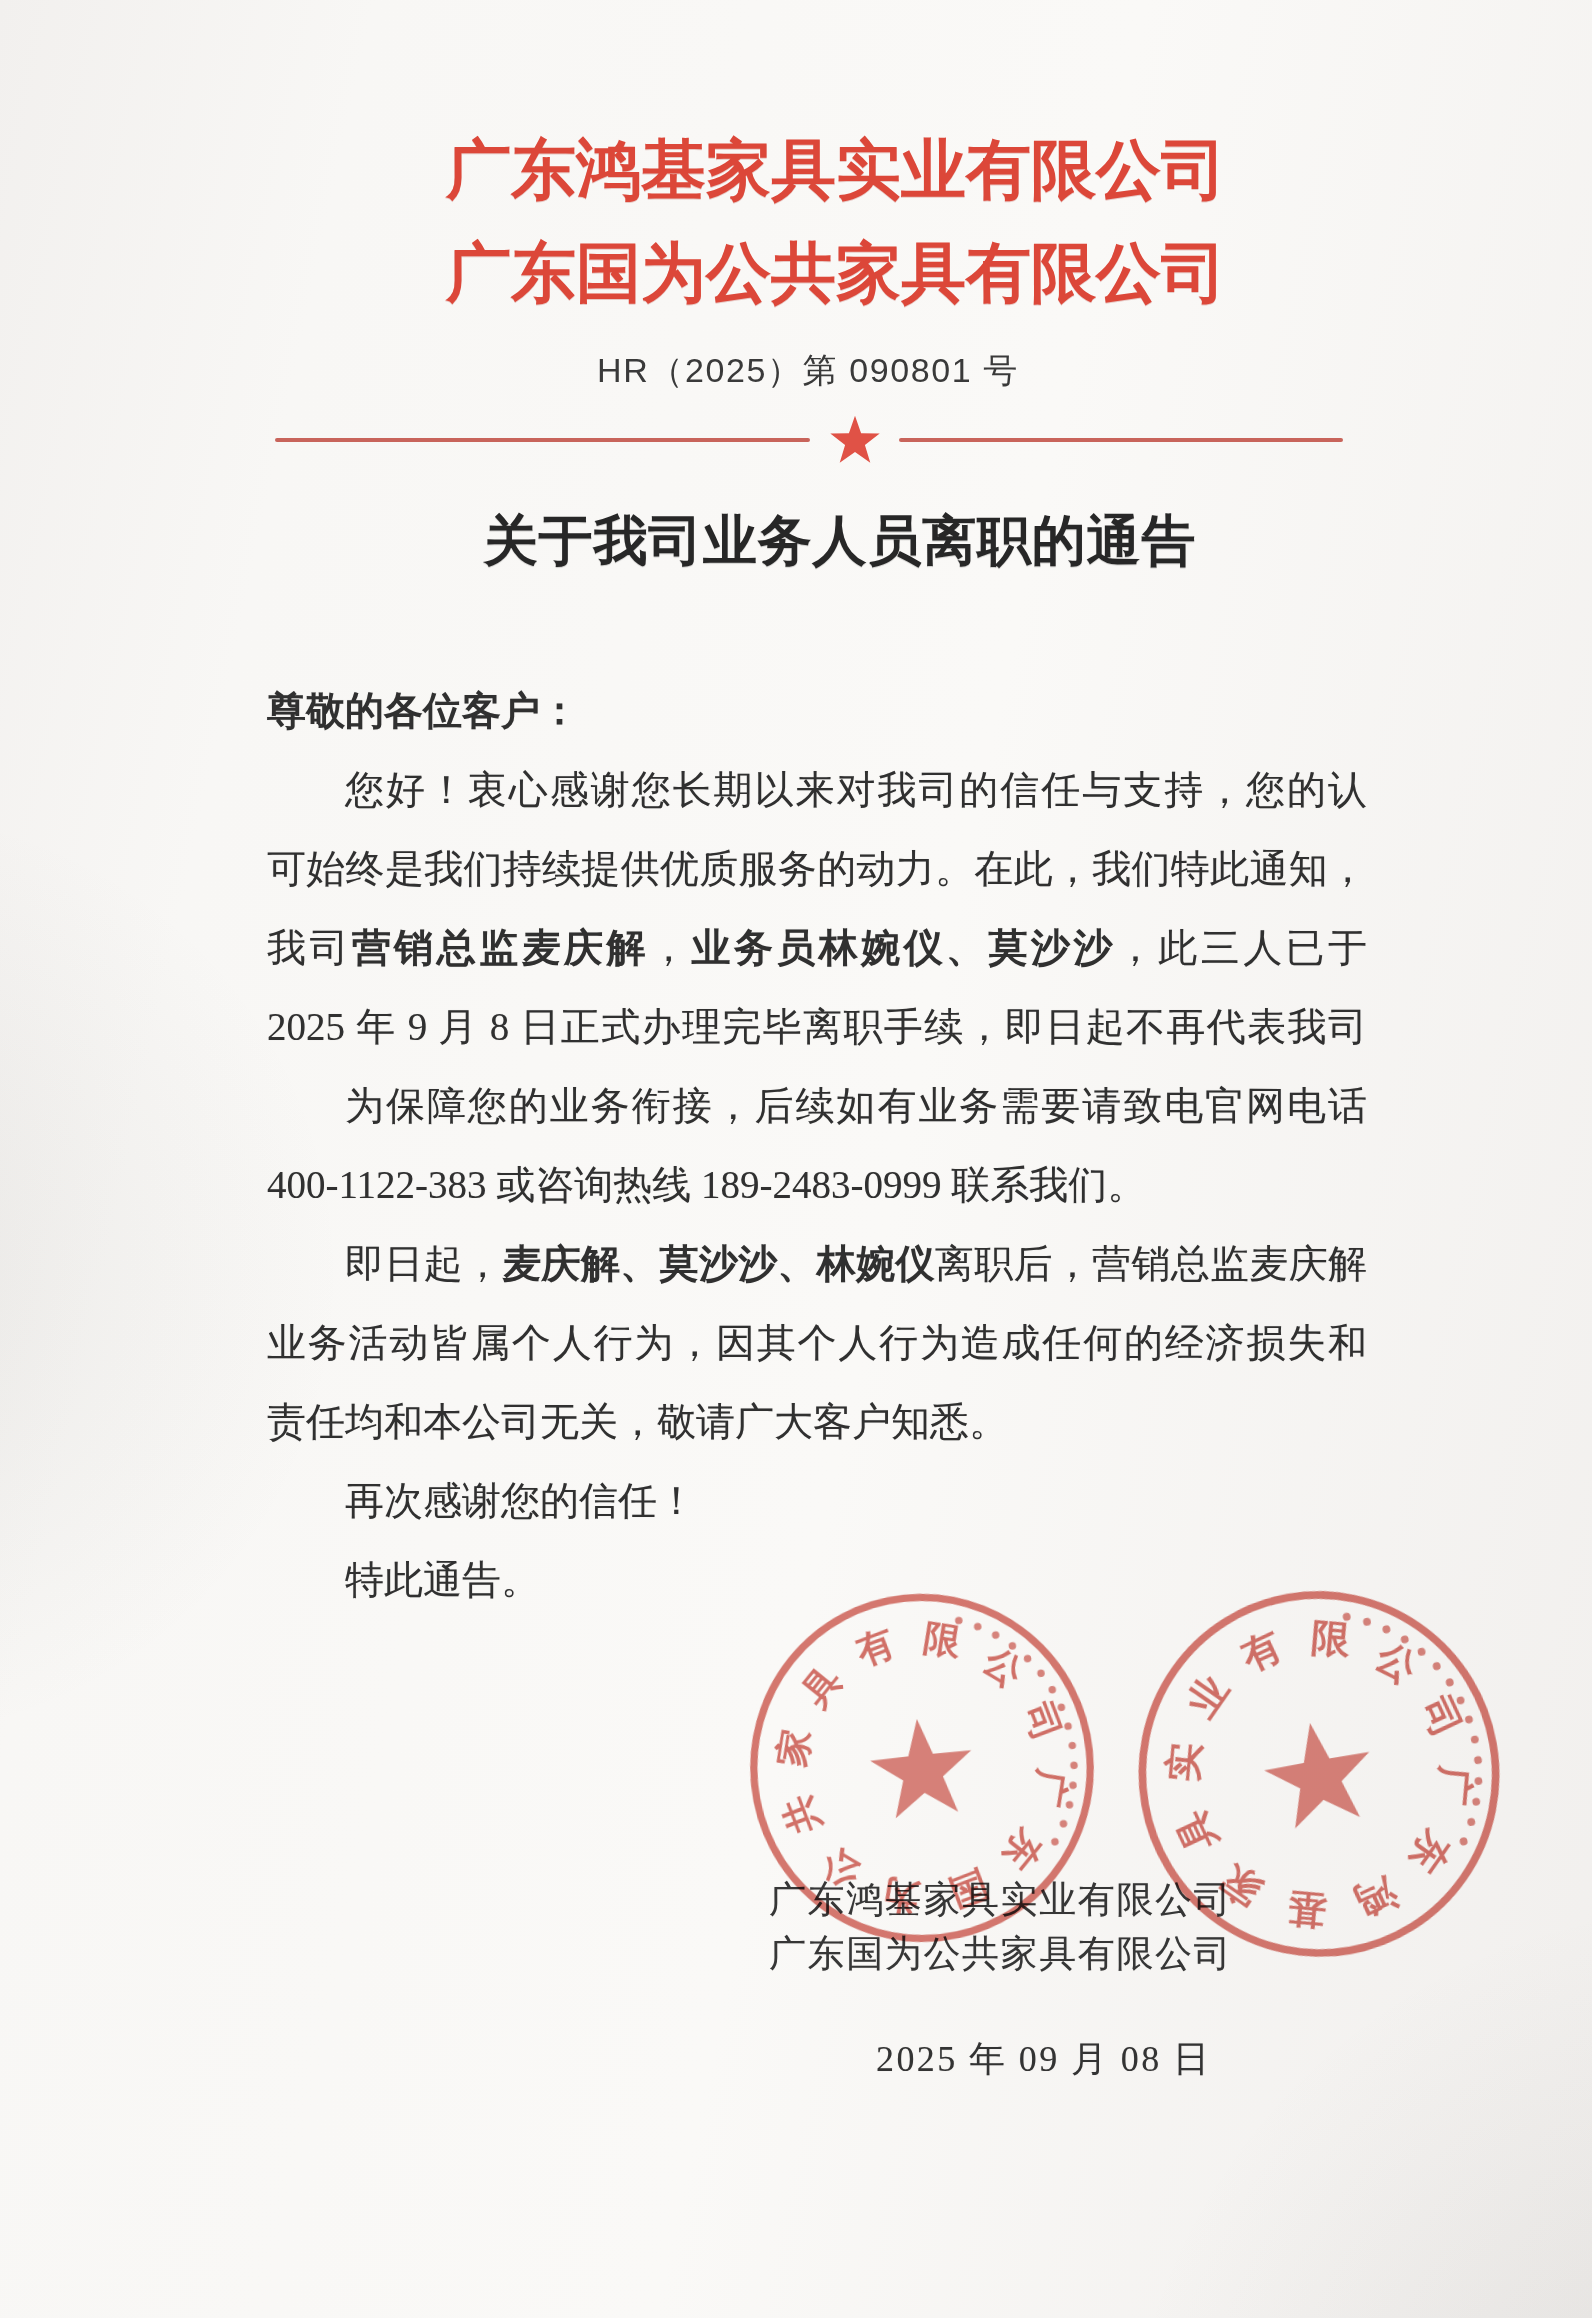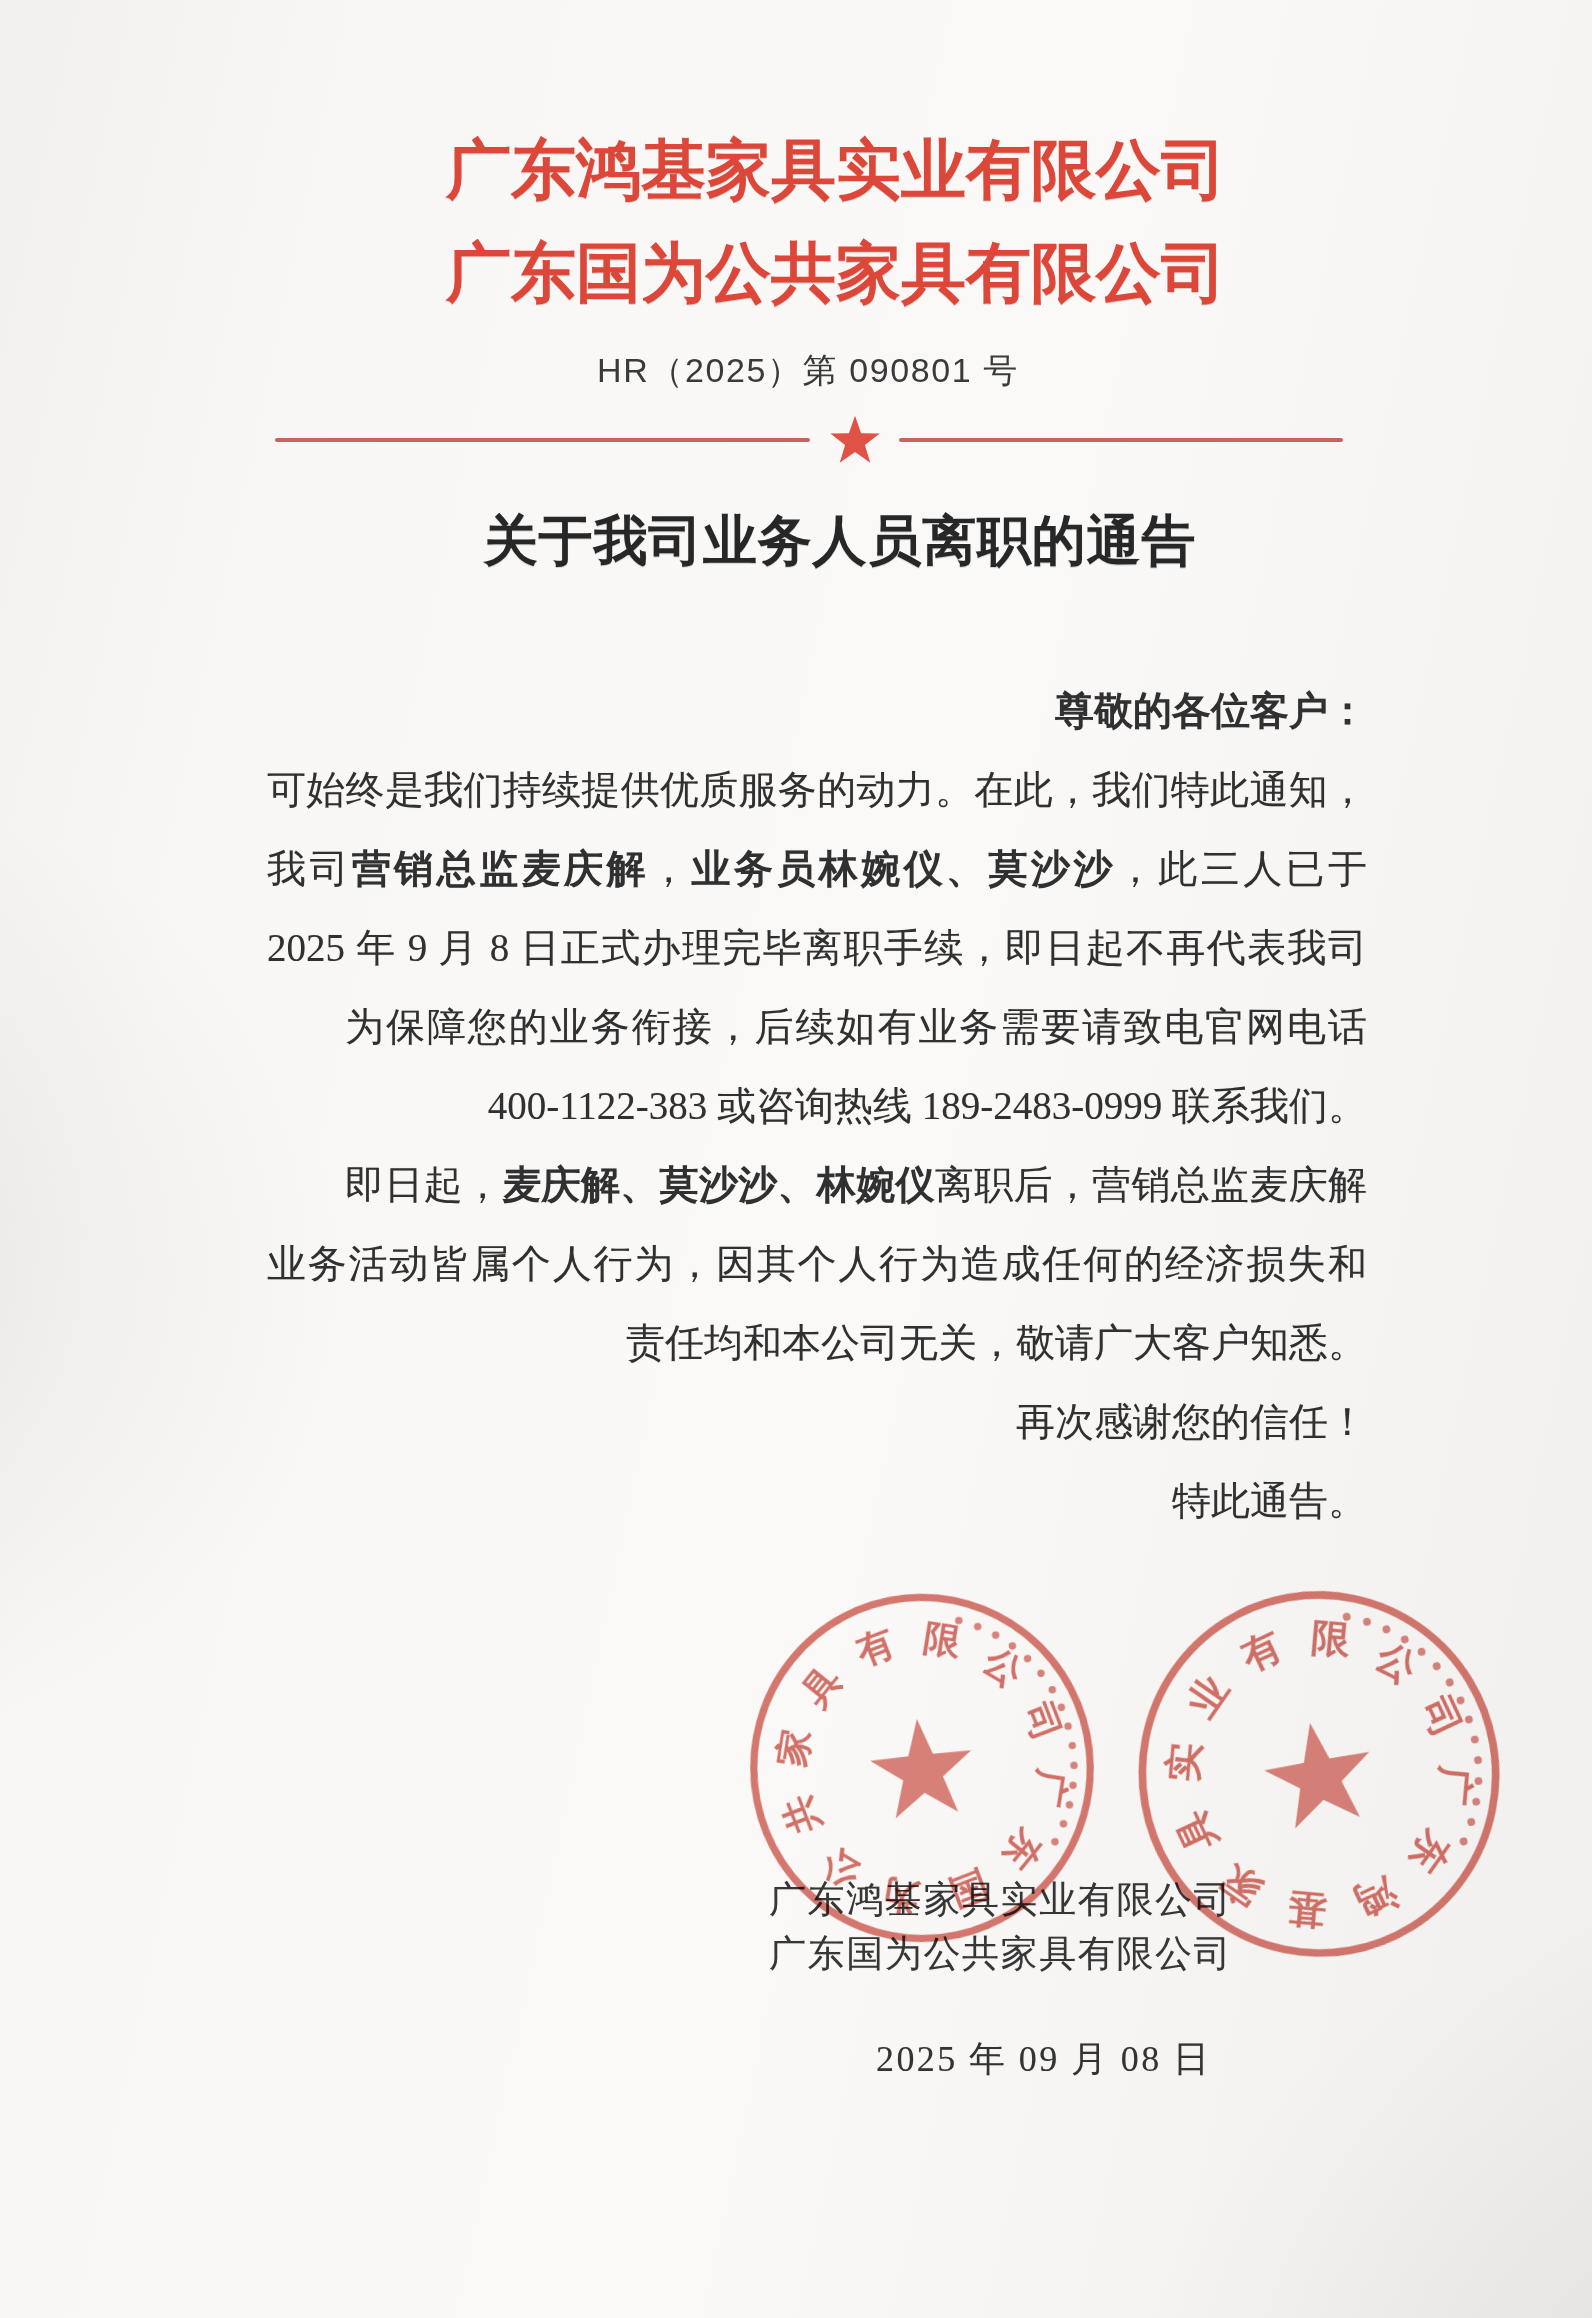--- a/index.html
+++ b/index.html
@@ -39,21 +39,21 @@
     font-family:"Liberation Sans","DejaVu Sans",sans-serif;
     font-weight:800;font-size:54px;line-height:65px;color:var(--heading-black,#272727);
     letter-spacing:0.8px;transform:translateX(44px);
     text-shadow:0 0.8px 0.8px rgba(0,0,0,.18);
   }
   .body-block{
     position:absolute;top:671px;left:267px;width:1100px;
     font-size:39px;line-height:79px;
     text-shadow:0 0 0.8px rgba(40,40,40,.25);
   }
-  .line{min-height:79px;text-align:right;}
+  .line{min-height:79px;}
   .line.just{text-align:justify;text-align-last:justify;text-justify:inter-character;}
   .line.ind{text-indent:78px;}
   .seg.b{font-weight:bold;}
   .signature{
     position:absolute;left:769px;top:1873px;z-index:1;
     font-size:37px;line-height:54px;color:#363636;letter-spacing:1.6px;
     text-shadow:0 0 0.8px rgba(40,40,40,.25);
   }
   .date-line{
     position:absolute;left:848px;top:2037px;z-index:1;
@@ -88,20 +88,21 @@
         <polygon points="32,2 39.5,23.6 62.4,24.1 44.2,38 50.8,59.9 32,46.8 13.2,59.9 19.8,38 1.6,24.1 24.5,23.6" fill="var(--star-red,#e05246)"></polygon>
       </svg>
     </div>
     <div class="ln r"></div>
   </div>
 
   <div class="notice-title">关于我司业务人员离职的通告</div>
 
   <div class="body-block">
       <div class="line"><span class="seg b">尊敬的各位客户：</span></div>
+      <div class="line ind just"><span class="seg">您好！衷心感谢您长期以来对我司的信任与支持，您的认</span></div>
       <div class="line just"><span class="seg">可始终是我们持续提供优质服务的动力。在此，我们特此通知，</span></div>
       <div class="line just"><span class="seg">我司</span><span class="seg b">营销总监麦庆解</span><span class="seg">，</span><span class="seg b">业务员林婉仪、莫沙沙</span><span class="seg">，此三人已于</span></div>
       <div class="line just"><span class="seg">2025 年 9 月 8 日正式办理完毕离职手续，即日起不再代表我司</span></div>
       <div class="line ind just"><span class="seg">为保障您的业务衔接，后续如有业务需要请致电官网电话</span></div>
       <div class="line"><span class="seg">400-1122-383 或咨询热线 189-2483-0999 联系我们。</span></div>
       <div class="line ind just"><span class="seg">即日起，</span><span class="seg b">麦庆解、莫沙沙、林婉仪</span><span class="seg">离职后，营销总监麦庆解</span></div>
       <div class="line just"><span class="seg">业务活动皆属个人行为，因其个人行为造成任何的经济损失和</span></div>
       <div class="line"><span class="seg">责任均和本公司无关，敬请广大客户知悉。</span></div>
       <div class="line ind"><span class="seg">再次感谢您的信任！</span></div>
       <div class="line ind"><span class="seg">特此通告。</span></div>

